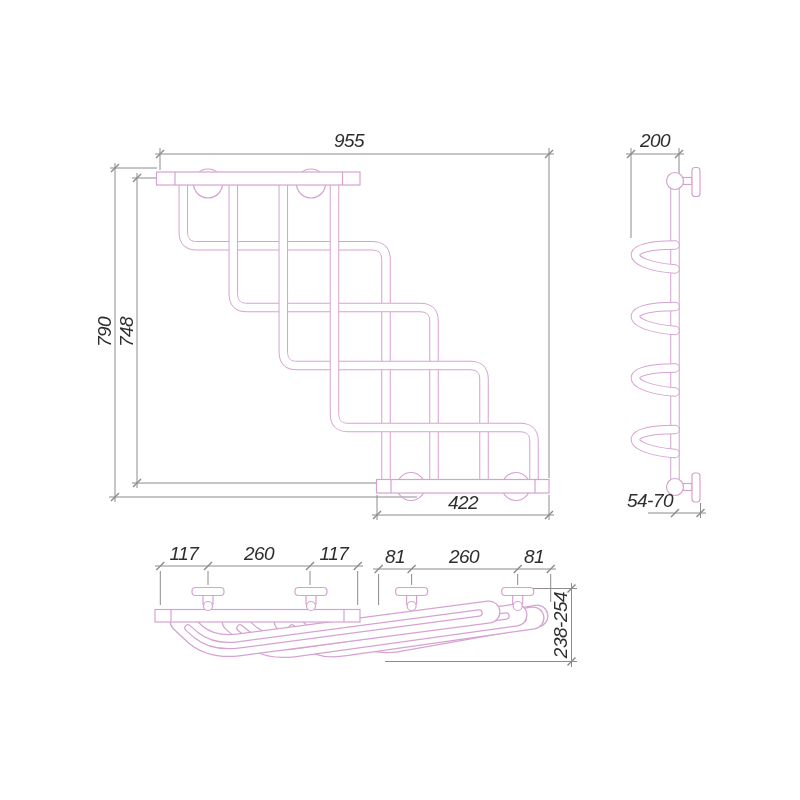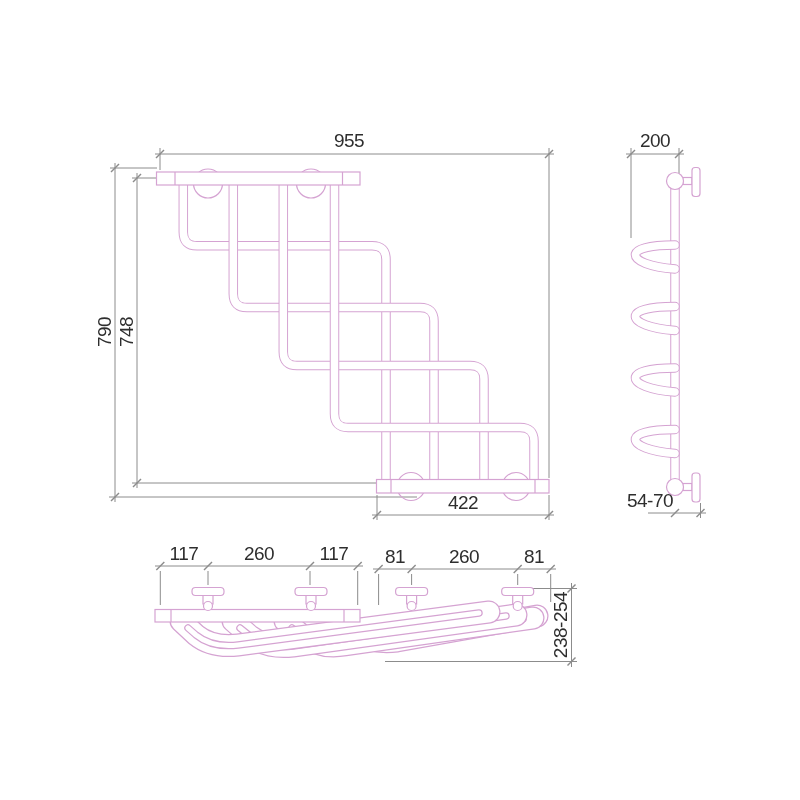--- a/index.html
+++ b/index.html
@@ -2,21 +2,21 @@
 <html style="--product-line: #d5a3d2; --dimension-line: #8c8c8c; --label-text: #2e2e2e; --background: #ffffff;"><head>
 <meta charset="utf-8">
 <style>
   :root{
     --product-line:#d5a3d2;
     --dimension-line:#8c8c8c;
     --label-text:#2e2e2e;
     --background:#ffffff;
   }
   html,body{margin:0;padding:0;background:var(--background);}
-  .stage{width:800px;height:800px;background:var(--background);position:relative;}
+  .stage{width:800px;height:800px;background:var(--background);position:relative;font-style:italic;}
   svg{display:block;}
   svg text{
     font-family:"Liberation Sans",sans-serif;
     font-size:19px;
     letter-spacing:-0.5px;
     fill:var(--label-text);
     text-anchor:middle;
   }
   .dim{stroke:var(--dimension-line);stroke-width:1;fill:none;}
   .tick{stroke:var(--dimension-line);stroke-width:1.4;fill:none;}

